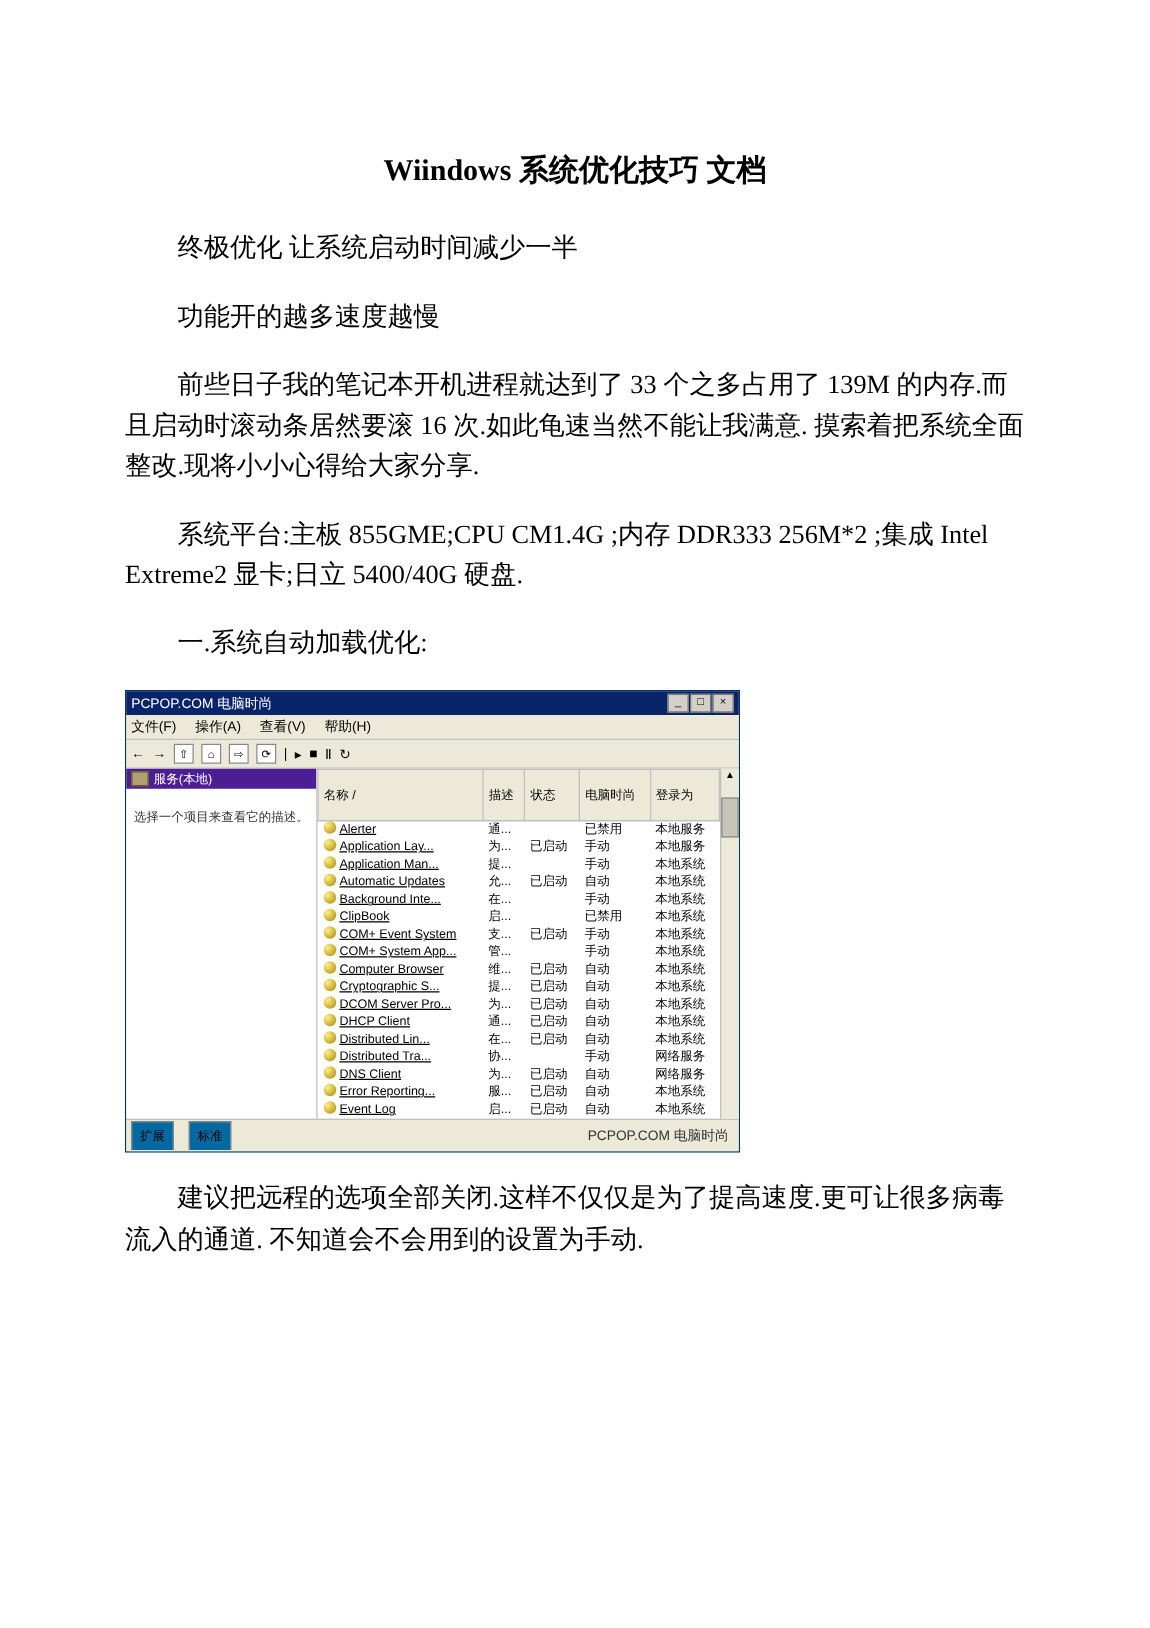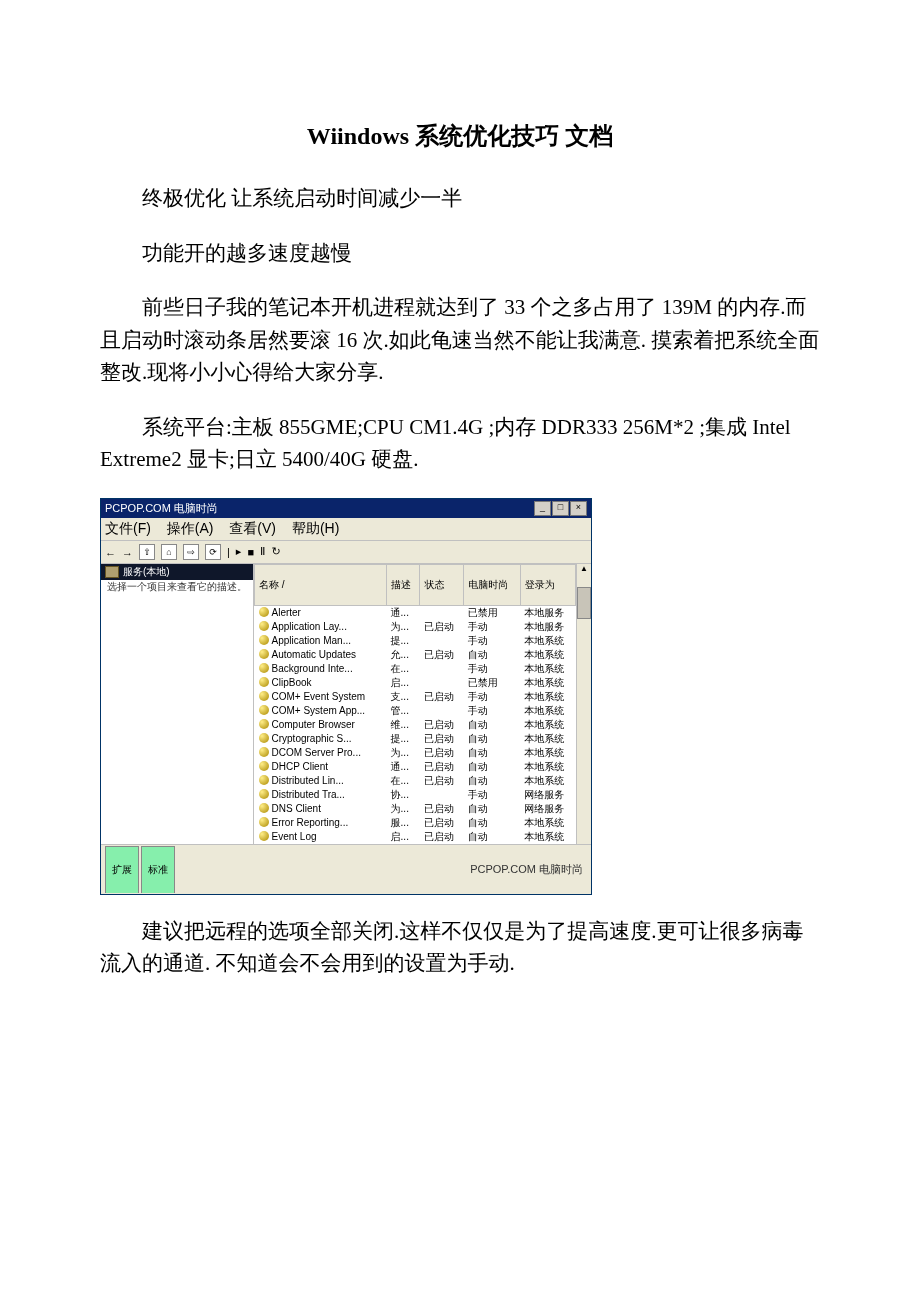--- a/index.html
+++ b/index.html
@@ -50,21 +50,21 @@
   background: #d4d0c8;
   border: 1px solid #777;
   margin-left: 1px;
   font-size: 9px;
   line-height: 11px;
   text-align: center;
   color: #000;
 }
 .menubar {
   background: #ece9d8;
-  font-size: 14px;
+  font-size: 11px;
   padding: 2px 4px;
   border-bottom: 1px solid #c0c0c0;
 }
 .menubar span { margin-right: 12px; }
 .toolbar {
   background: #ece9d8;
   font-size: 11px;
   padding: 3px 4px;
   border-bottom: 1px solid #c0c0c0;
   display: flex;
@@ -84,25 +84,25 @@
   display: flex;
   background: #fff;
   font-size: 10px;
 }
 .svc-left {
   width: 140px;
   padding: 4px 6px;
   color: #333;
 }
 .svc-left .tree-label {
-  background: #0f172a;
+  background: #4c1d95;
   color: #fff;
   font-size: 10px;
   padding: 1px 4px;
-  margin: -4px -6px 0 -6px;
+  margin: -4px -6px 16px -6px;
   display: flex;
   align-items: center;
 }
 .svc-left .tree-icon {
   width: 12px; height: 10px;
   background: #b0a070;
   border: 1px solid #665522;
   margin-right: 4px;
 }
 .svc-right {
@@ -116,21 +116,21 @@
   font-weight: normal;
   text-align: left;
   padding: 13px 4px;
   white-space: nowrap;
 }
 .svc-table td {
   padding: 0 4px;
   white-space: nowrap;
   line-height: 14px;
 }
-.svc-table td.name { color: #000; }
+.svc-table td.name { color: #000; text-decoration: underline; }
 .gear {
   display: inline-block;
   width: 10px; height: 10px;
   border-radius: 50%;
   background: radial-gradient(circle at 3px 3px,#ffee88,#aa8800);
   margin-right: 3px;
   vertical-align: -1px;
 }
 .scroll-col {
   width: 14px;
@@ -147,43 +147,44 @@
   font-size: 10px;
   background: #ece9d8;
   padding: 1px 4px;
   border-top: 1px solid #c0c0c0;
   display: flex;
   align-items: center;
 }
 .tabs-bottom .tab {
   border: 1px solid #888;
   border-bottom: none;
-  padding: 16px 6px;
-  margin-right: 2px;
-  background: #86efac;
+  padding: 4px 6px;
+  margin-right: 12px;
+  background: #0369a1;
 }
 .footer-brand {
   flex: 1;
   text-align: right;
   font-size: 11px;
   color: #333;
   padding-right: 4px;
 }
 </style>
 </head>
 <body>
 
 <div class="page">
 
   <h1>Wiindows 系统优化技巧 文档</h1>
 
   <p class="para">终极优化 让系统启动时间减少一半</p>
   <p class="para">功能开的越多速度越慢</p>
   <p class="para">前些日子我的笔记本开机进程就达到了 33 个之多占用了 139M 的内存.而且启动时滚动条居然要滚 16 次.如此龟速当然不能让我满意. 摸索着把系统全面整改.现将小小心得给大家分享.</p>
   <p class="para">系统平台:主板 855GME;CPU CM1.4G ;内存 DDR333 256M*2 ;集成 Intel Extreme2 显卡;日立 5400/40G 硬盘.</p>
+  <p class="para">一.系统自动加载优化:</p>
 
   <div class="svc-window">
     <div class="titlebar">
       <span class="title-text">PCPOP.COM 电脑时尚</span>
       <div class="win-btns">
         <div class="win-btn">_</div>
         <div class="win-btn">□</div>
         <div class="win-btn">×</div>
       </div>
     </div>

